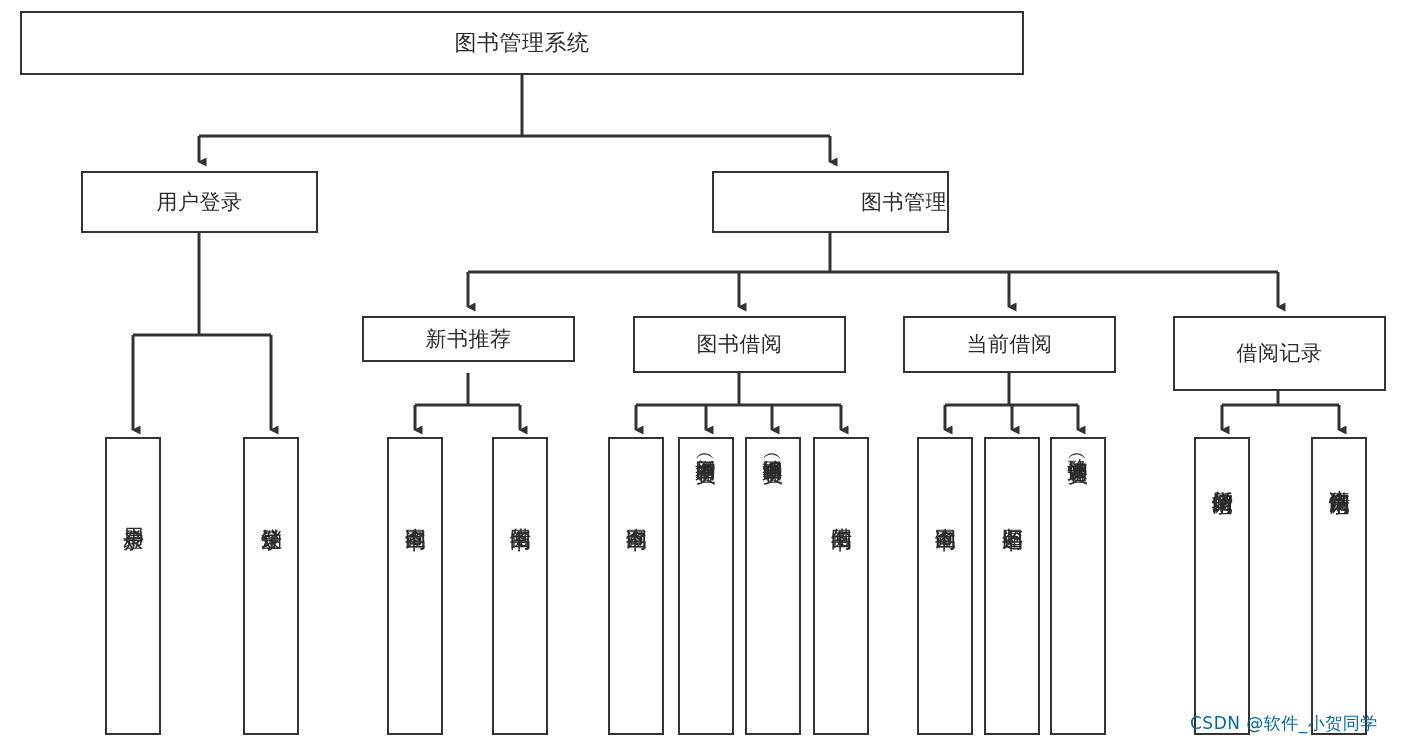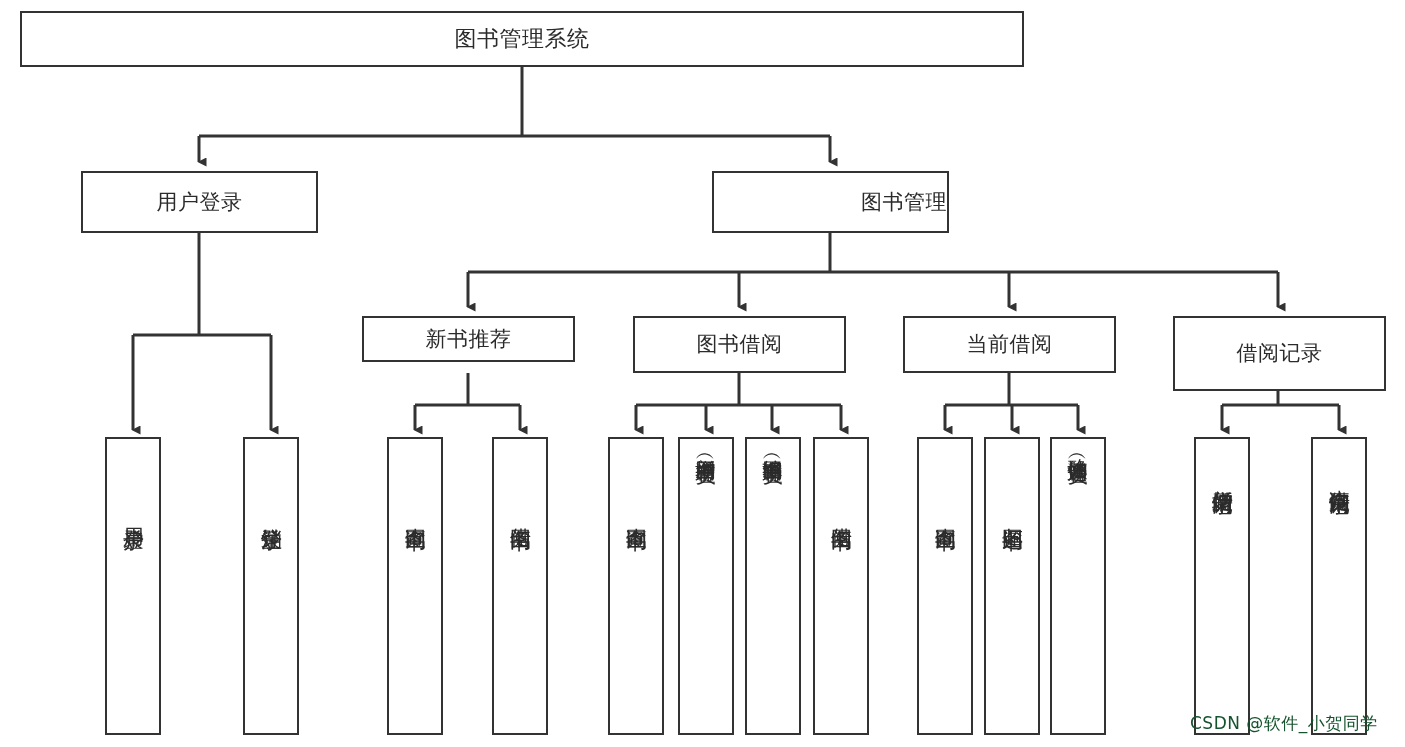--- a/index.html
+++ b/index.html
@@ -63,21 +63,21 @@
     line-height: 1;
     display: block;
     max-height: 100%;
   }
   .node-v.tall .node-label {
     font-size: 20px;
   }
   .watermark {
     position: absolute;
     font-size: 17px;
-    color: #14532d;
+    color: #0369a1;
     letter-spacing: 0.5px;
     white-space: nowrap;
     font-family: "DejaVu Sans", "Liberation Sans", sans-serif;
   }
 </style>
 </head>
 <body>
 
 <div id="canvas">
 
@@ -128,21 +128,21 @@
       <path d="M 1012 405 L 1012 430" marker-end="url(#arrow)"></path>
       <path d="M 1078 405 L 1078 430" marker-end="url(#arrow)"></path>
 
       <path d="M 1278 373 L 1278 405"></path>
       <path d="M 1222 405 L 1339 405"></path>
       <path d="M 1222 405 L 1222 430" marker-end="url(#arrow)"></path>
       <path d="M 1339 405 L 1339 430" marker-end="url(#arrow)"></path>
     </g>
   </svg>
 
-  <div class="node-box node-h node-root" style="left:20px; top:11px; width:1004px; height:56px;">
+  <div class="node-box node-h node-root" style="left:20px; top:11px; width:1004px; height:64px;">
     <span class="node-label">图书管理系统</span>
   </div>
 
   <div class="node-box node-h" style="left:81px; top:171px; width:237px; height:62px;">
     <span class="node-label">用户登录</span>
   </div>
 
   <div class="node-box node-h" style="left:712px; top:171px; width:237px; height:62px;justify-content:flex-end;">
     <span class="node-label">图书管理</span>
   </div>

